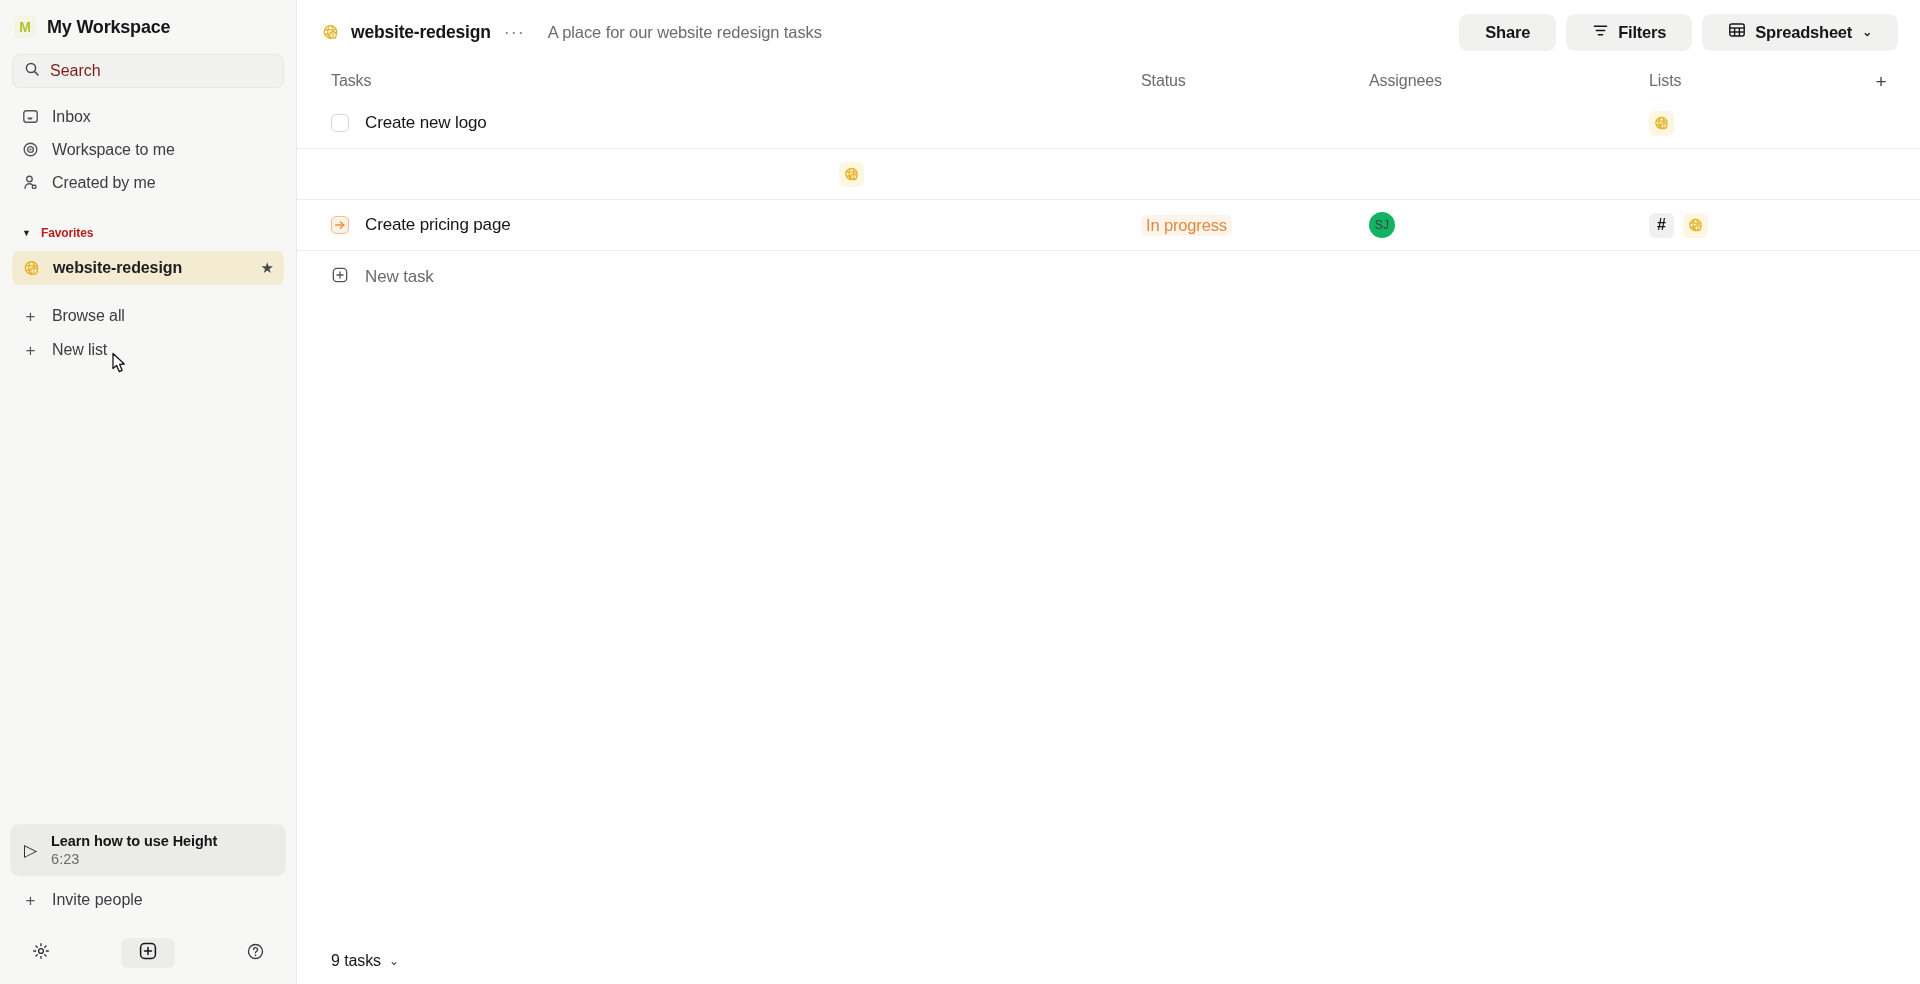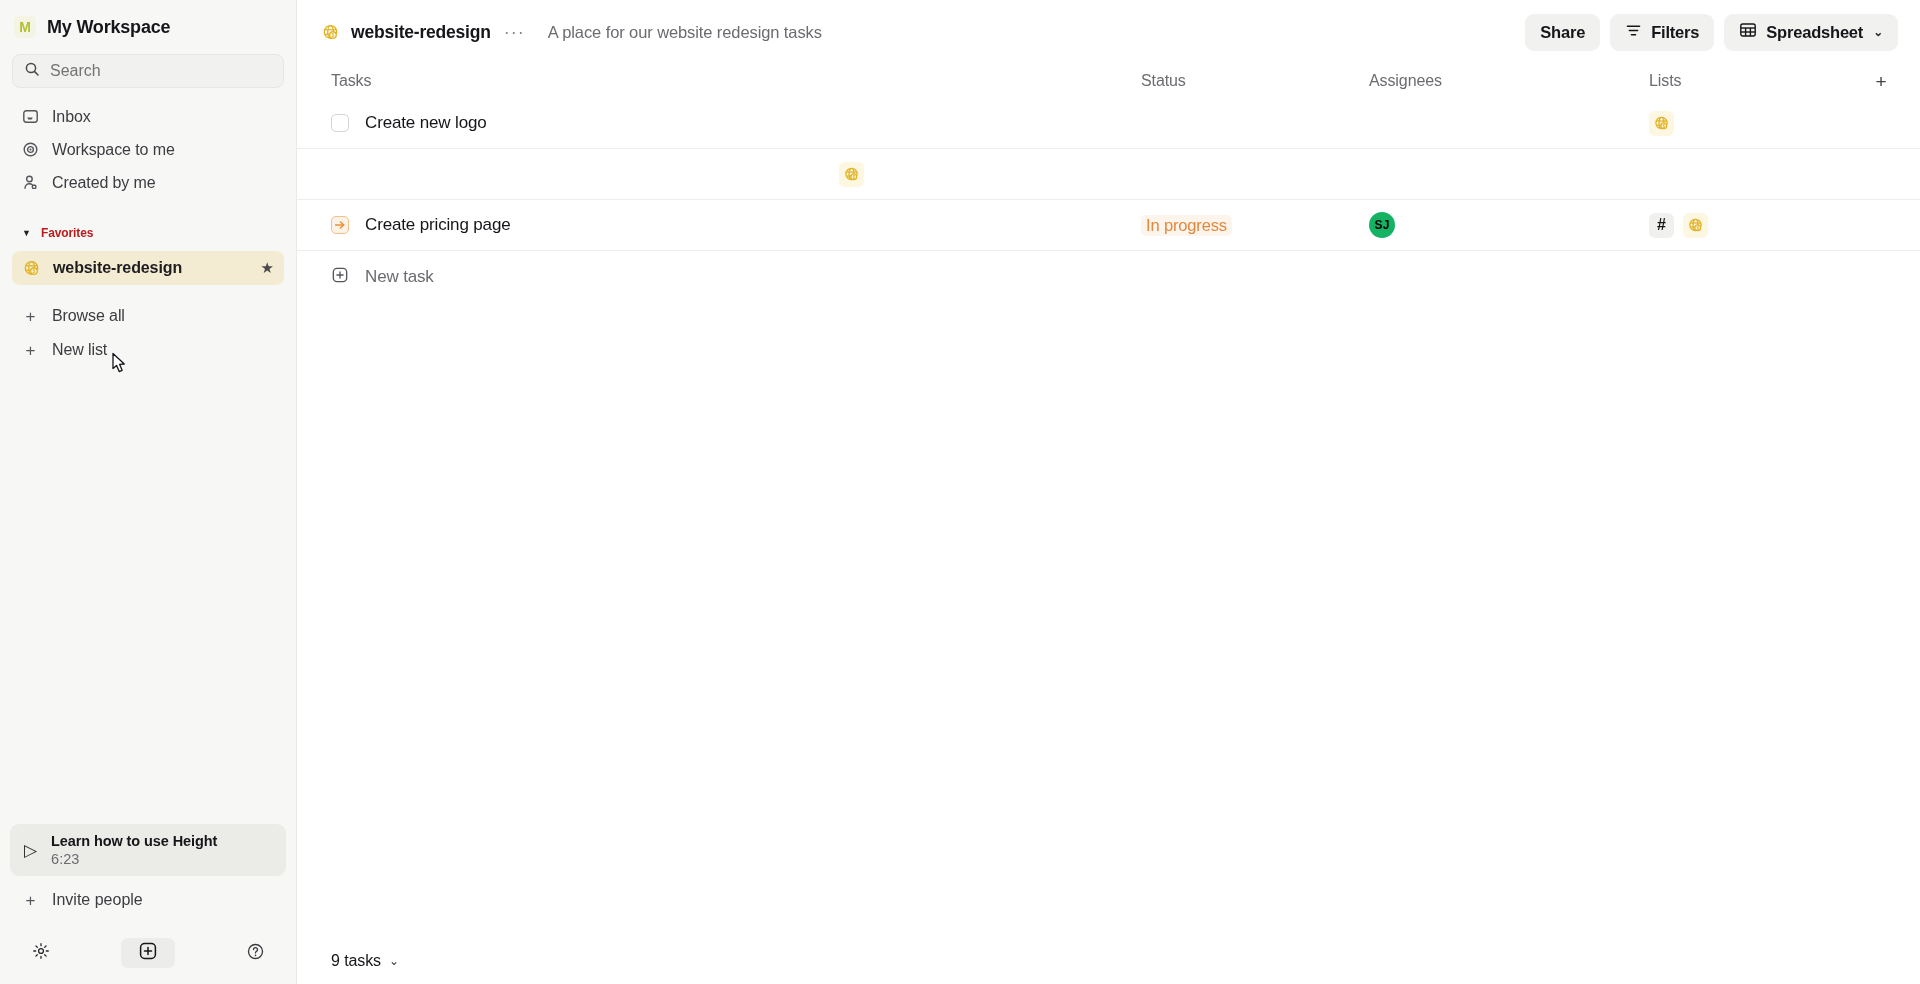--- a/index.html
+++ b/index.html
@@ -38,21 +38,21 @@
 
   .search-box {
     margin: 0 12px 10px 12px;
     height: 34px;
     background: #f1f1ef;
     border: 1px solid #e7e6e3;
     border-radius: 8px;
     display: flex; align-items: center; gap: 10px;
     padding: 0 11px;
   }
-  .search-box .ph { font-size: 16px; color: #737373; }
+  .search-box .ph { font-size: 16px; color: #7f1d1d; }
 
   .nav-list { padding: 2px 12px 0 12px; }
   .nav-item {
     height: 33px;
     display: flex; align-items: center; gap: 13px;
     padding: 0 10px;
     border-radius: 7px;
     cursor: pointer;
     color: #3b3b40;
   }
@@ -150,21 +150,21 @@
     gap: 0;
   }
   .crumb { display: flex; align-items: center; gap: 11px; }
   .crumb .name { font-size: 17.5px; font-weight: 700; color: #16161a; letter-spacing: -0.2px; cursor: pointer; }
   .crumb .dots { font-size: 18px; color: #86868b; letter-spacing: 1px; line-height: 0.6; cursor: pointer; padding: 0 2px;}
   .crumb .desc { font-size: 16.5px; color: #6b6b70; letter-spacing: -0.1px; margin-left: 10px; cursor: pointer; }
   .top-actions { margin-left: auto; display: flex; align-items: center; gap: 10px; }
   .tbtn {
     height: 37px; border-radius: 9px; background: #f1f1ef;
     display: flex; align-items: center; gap: 9px;
-    padding: 0 15px; cursor: pointer;
+    padding: 0 26px; cursor: pointer;
     font-size: 16.5px; font-weight: 600; color: #16161a; letter-spacing: -0.2px; text-align: center;
   }
   .tbtn .chev { font-size: 12px; color: #2a2a2e; margin-left: 1px; }
 
   
   .table-head {
     display: flex; align-items: center;
     height: 34px;
     padding: 0 22px 0 34px;
     font-size: 16px; color: #6b6b70; letter-spacing: -0.1px;
@@ -195,23 +195,23 @@
   }
   .task-name { font-size: 17px; color: #16161a; letter-spacing: -0.15px; }
 
   .status-pill {
     display: inline-block;
     font-size: 16.5px; color: #e2883c; letter-spacing: -0.15px;
     background: #fdf4ec; border-radius: 5px; padding: 1px 5px;
   }
   .avatar {
     width: 26px; height: 26px; border-radius: 50%;
-    background: #14b364; color: #000000;
-    display: flex; align-items: center; justify-content: center;
-    font-size: 12px; font-weight: 700; letter-spacing: 0.2px;
+    background: #14b364; color: #404040;
+    display: flex; align-items: center; justify-content: center;
+    font-size: 12px; font-weight: 400; letter-spacing: 0.2px;
   }
   .list-chips { display: flex; align-items: center; gap: 9px; }
   .chip-hash {
     width: 25px; height: 25px; border-radius: 6px; background: #f0f0ee;
     display: flex; align-items: center; justify-content: center;
     font-size: 16px; font-weight: 700; color: #16161a;
   }
   .chip-globe {
     width: 25px; height: 25px; border-radius: 6px; background: #fdf6e0;
     display: flex; align-items: center; justify-content: center;

